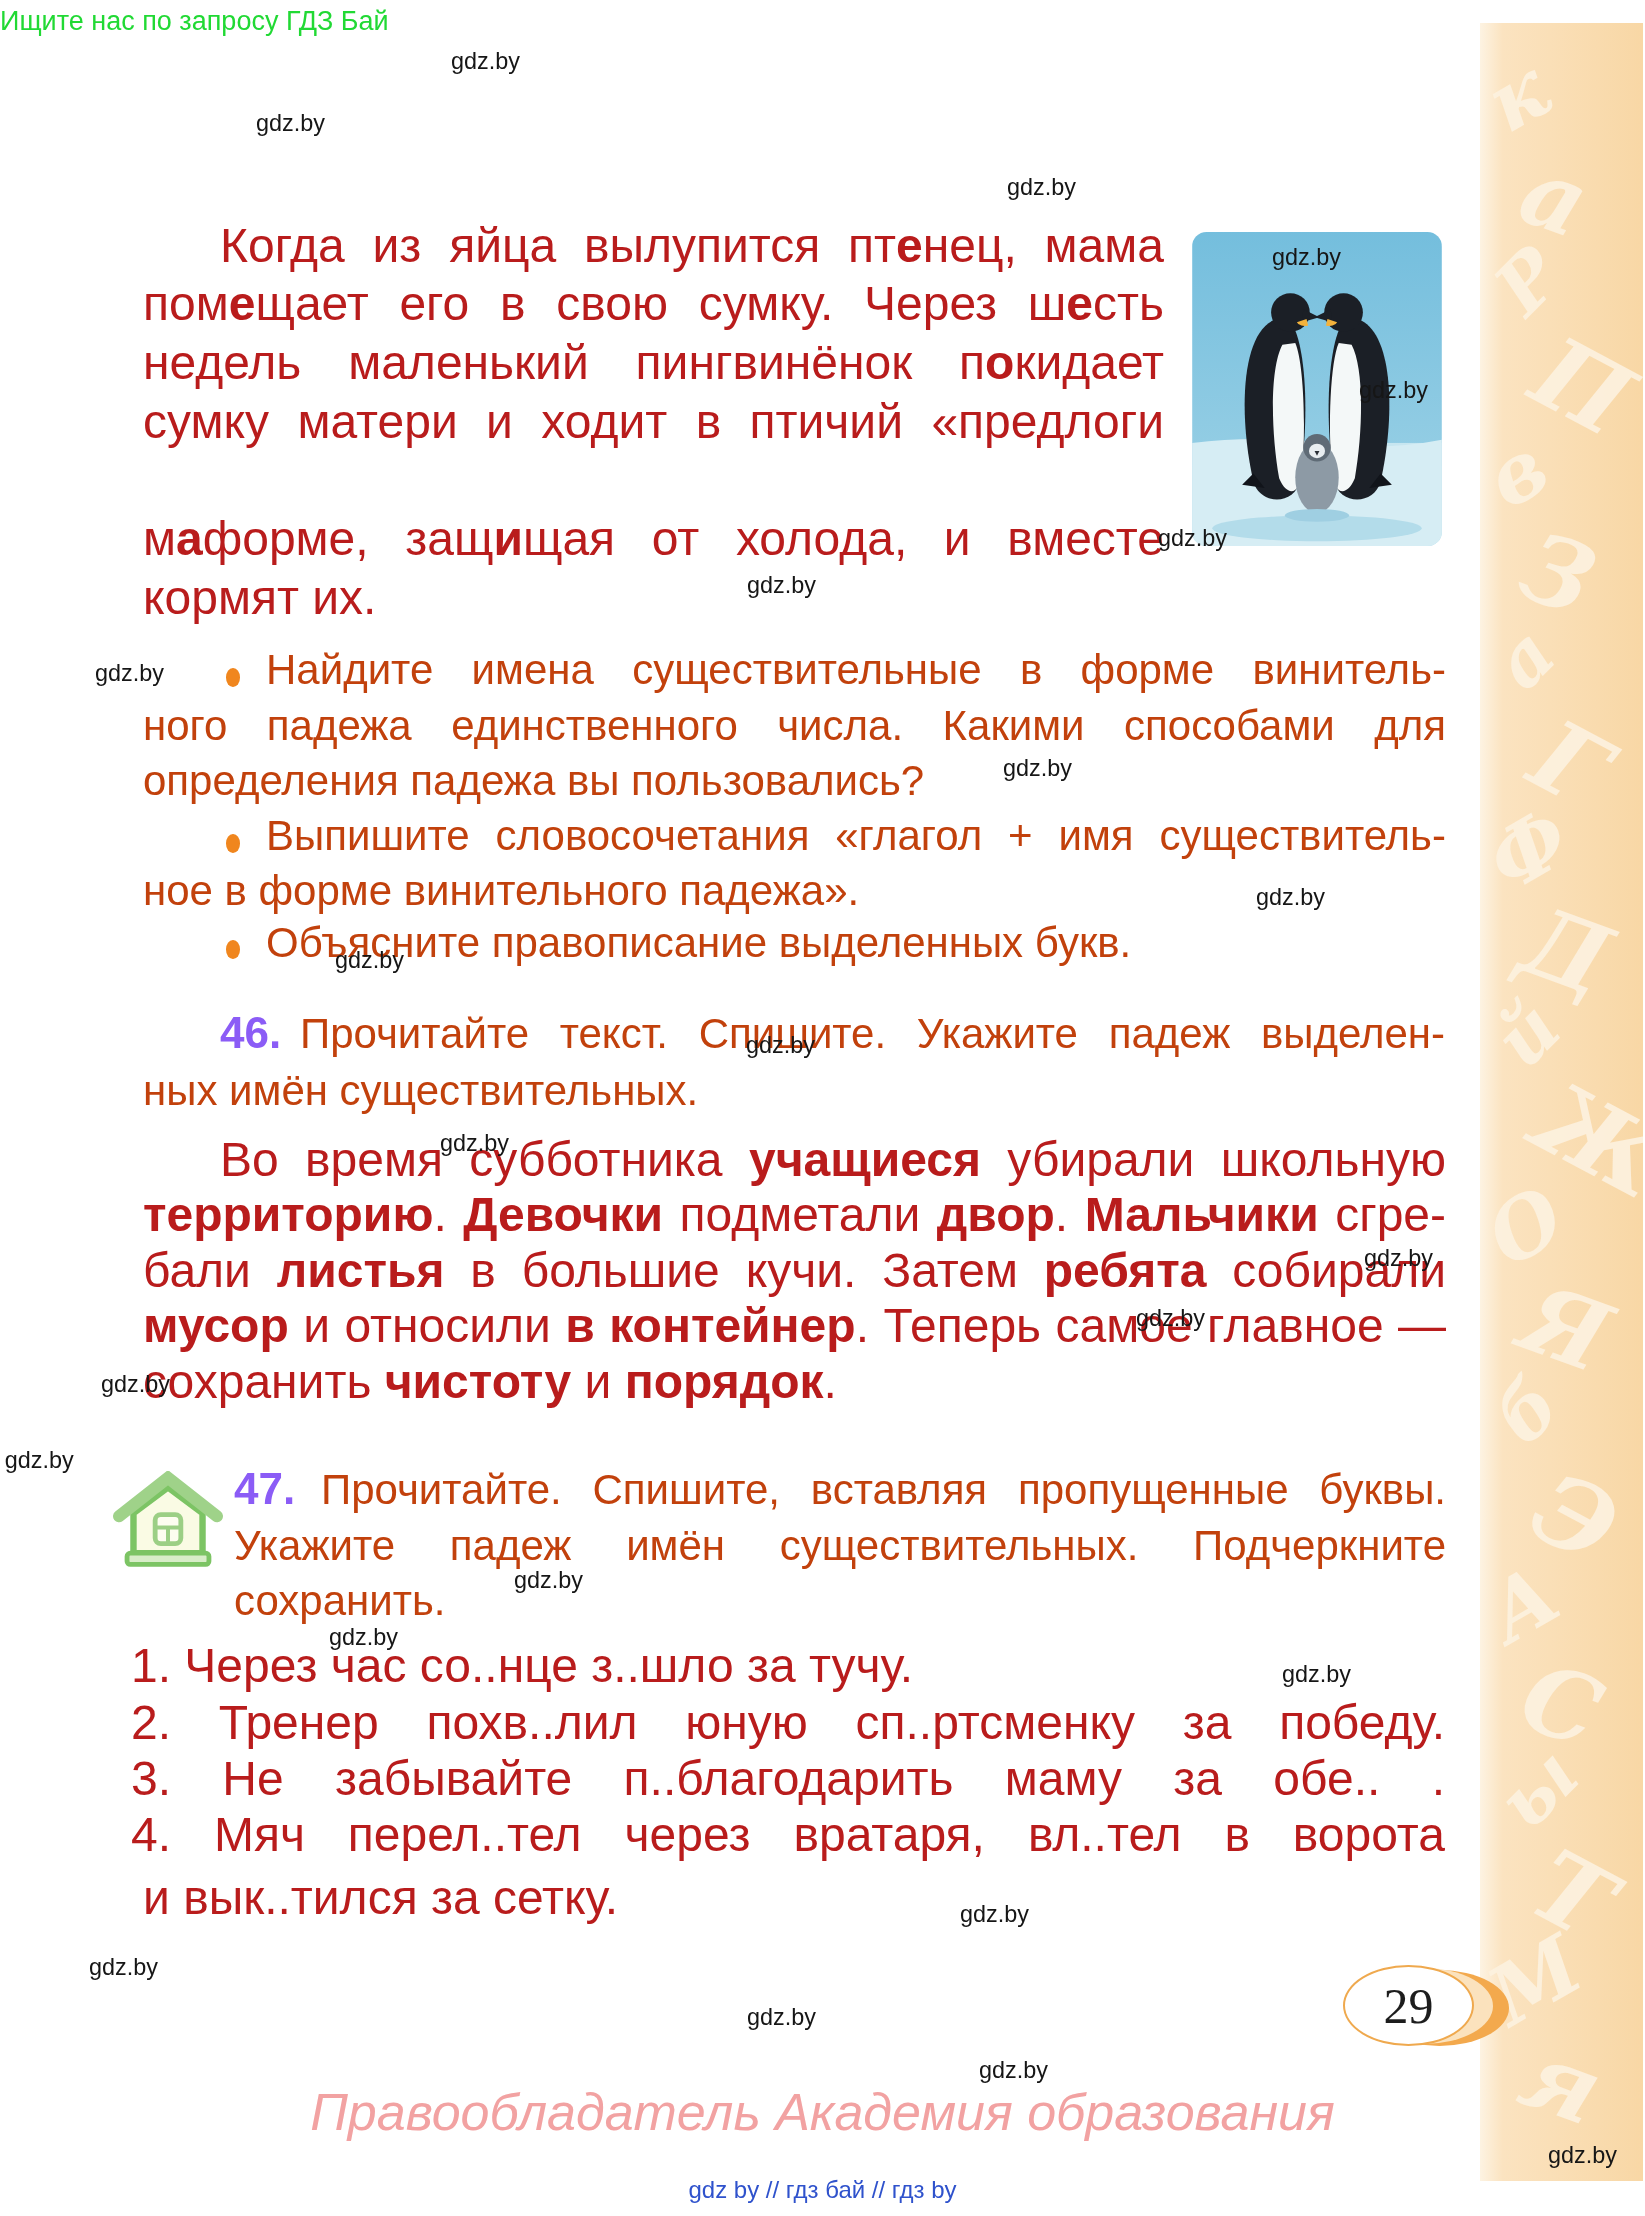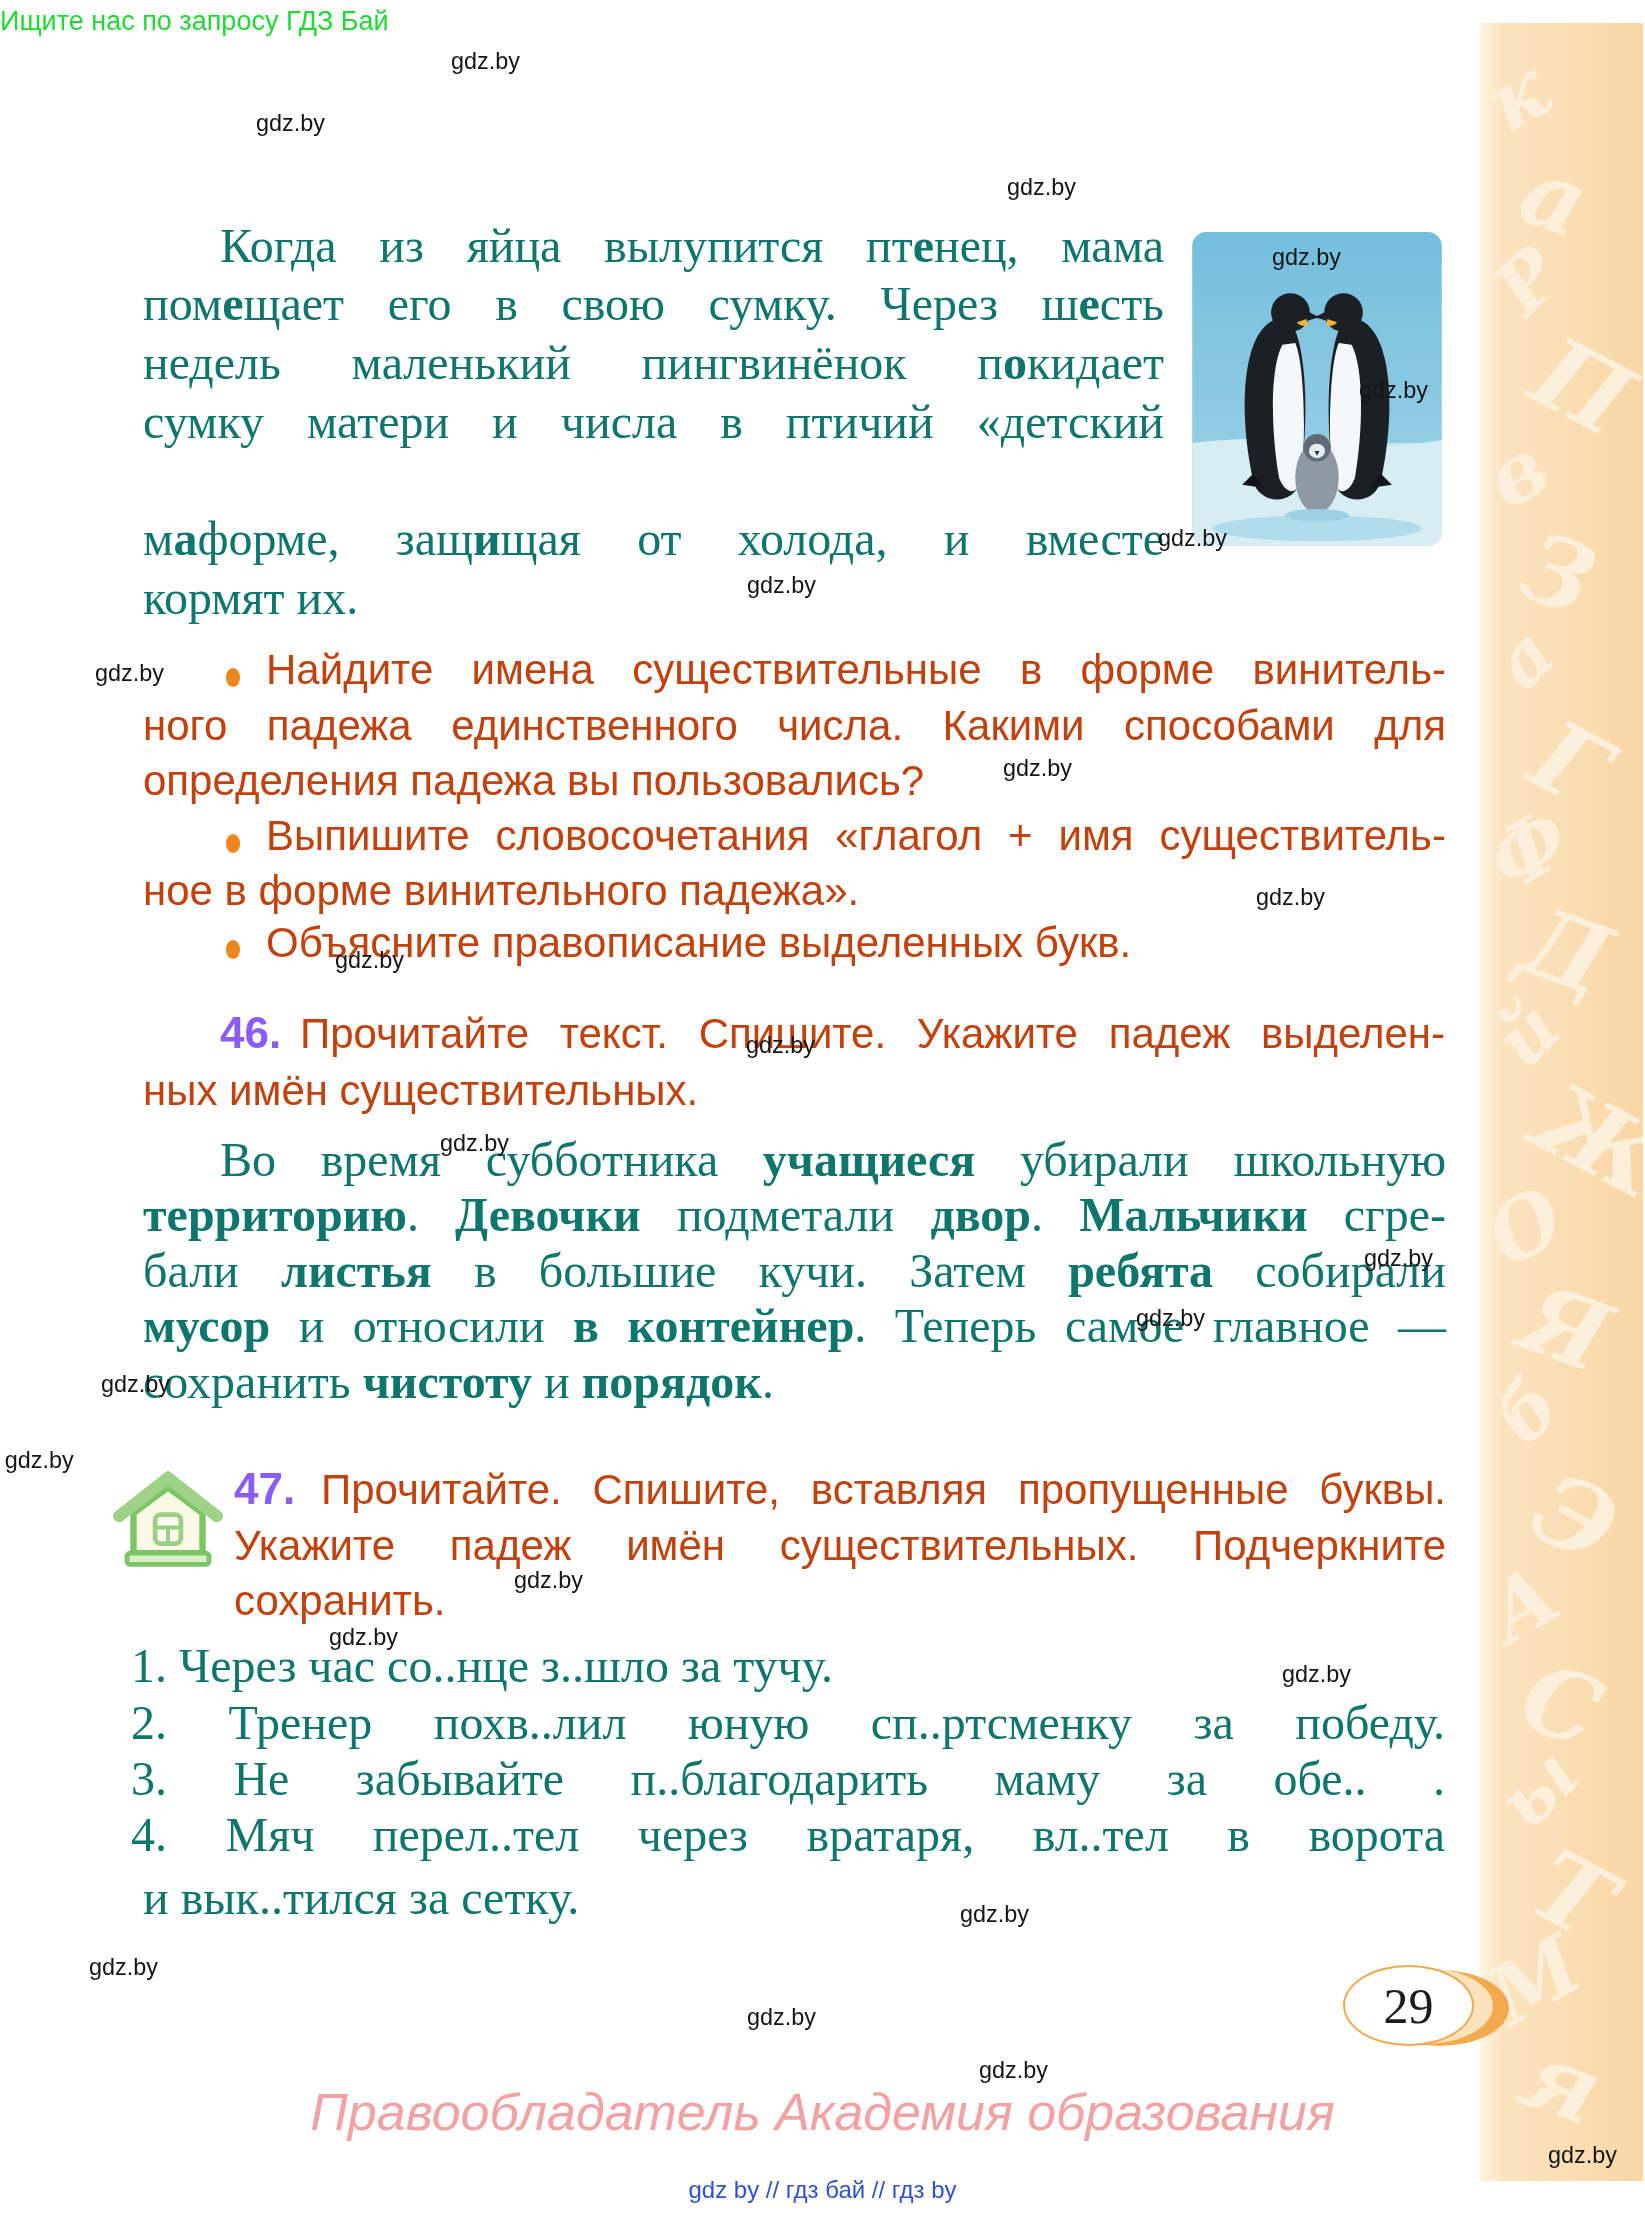--- a/index.html
+++ b/index.html
@@ -1,20 +1,20 @@
 <!DOCTYPE html>
 <html style="font-size:13px"><head>
 <meta charset="utf-8">
 <style>
   html,body{margin:0;padding:0;background:#888}
   .page{position:relative;width:1645px;height:2216px;background:#ffffff;overflow:hidden;
         font-family:"Liberation Serif",serif}
   .l{position:absolute;line-height:1.06;white-space:nowrap}
   .j{white-space:normal;text-align:justify;text-align-last:justify}
-  .sr{font-family:Liberation Serif, serif;font-size:48px;color:#0f766e}
+  .sr{font-family:Liberation Sans, sans-serif;font-size:48px;color:#b91c1c}
   .sa{font-family:"Liberation Sans",sans-serif;font-size:42px;color:#c2410c}
   .sr b,.sa b{font-weight:bold}
   .num{position:absolute;font-family:"Liberation Sans",sans-serif;font-weight:bold;
        font-size:44px;color:#8b5cf6;line-height:1}
   .dot{position:absolute;width:13.7px;height:18.5px;border-radius:50%;background:#f0861e}
   .promo{position:absolute;top:6.4px;left:0;width:100%;text-align:left;
          font-family:"Liberation Sans",sans-serif;font-size:27px;color:#21d934}
   .wm{position:absolute;font-family:"Liberation Sans",sans-serif;font-size:23.4px;
       color:#161616;z-index:9;white-space:nowrap}
   .strip{position:absolute;left:1480px;top:22.6px;width:163px;height:2158px;overflow:hidden;
@@ -100,21 +100,21 @@
       <circle cx="155" cy="268" r="17" fill="#5f6b76"></circle>
       <ellipse cx="155" cy="272" rx="10" ry="9" fill="#e8edf0"></ellipse>
       <path d="M152,272 l3,6 3,-6 Z" fill="#2a2f36"></path>
       <ellipse cx="155" cy="352" rx="40" ry="8" fill="#9fcfe2"></ellipse>
     </svg>
   </div>
 
   <div class="l sr j" style="top:221px;left:220px;width:944px"><span>Когда из яйца вылупится пт</span><b>е</b><span>нец, мама</span></div>
   <div class="l sr j" style="top:279px;left:143px;width:1021px"><span>пом</span><b>е</b><span>щает его в свою сумку. Через ш</span><b>е</b><span>сть</span></div>
   <div class="l sr j" style="top:338px;left:143px;width:1021px"><span>недель маленький пингвинёнок п</span><b>о</b><span>кидает</span></div>
-  <div class="l sr j" style="top:397px;left:143px;width:1021px"><span>сумку матери и числа в птичий «детский</span></div>
+  <div class="l sr j" style="top:397px;left:143px;width:1021px"><span>сумку матери и ходит в птичий «предлоги</span></div>
   <div class="l sr j" style="top:514px;left:143px;width:1021px"><span>м</span><b>а</b><span>форме, защ</span><b>и</b><span>щая от холода, и вместе</span></div>
   <div class="l sr" style="top:573px;left:143px"><span>кормят их.</span></div>
 
   <div class="dot" style="left:226px;top:668px"></div>
   <div class="l sa j" style="top:648px;left:266px;width:1180px"><span>Найдите имена существительные в форме винитель-</span></div>
   <div class="l sa j" style="top:704px;left:143px;width:1303px"><span>ного падежа единственного числа. Какими способами для</span></div>
   <div class="l sa" style="top:759px;left:143px"><span>определения падежа вы пользовались?</span></div>
 
   <div class="dot" style="left:226px;top:834px"></div>
   <div class="l sa j" style="top:814px;left:266px;width:1180px"><span>Выпишите словосочетания «глагол + имя существитель-</span></div>

